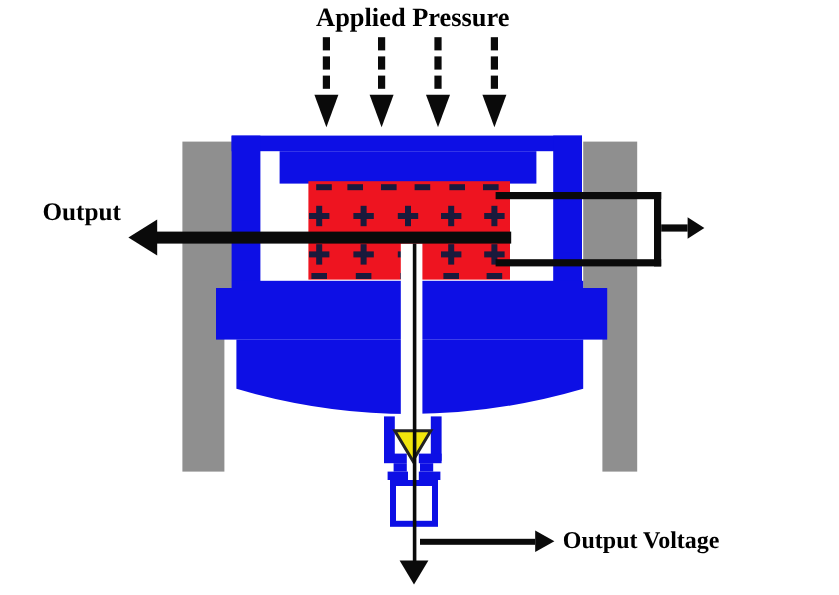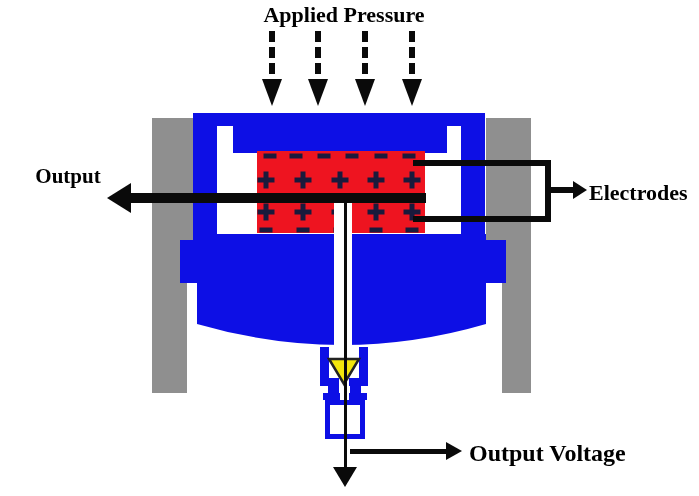--- a/index.html
+++ b/index.html
@@ -77,21 +77,21 @@
   .out-head{left:446px;top:442px;width:0;height:0;
      border-top:9px solid transparent;border-bottom:9px solid transparent;
      border-left:16px solid var(--line-black);}
 
   
   .label{position:absolute;color:#000;font-weight:bold;white-space:nowrap;}
   .title-label{left:244px;top:2px;width:200px;text-align:center;font-size:22px;}
   .piezo-label{left:4px;top:163px;width:128px;text-align:center;
                font-size:21px;line-height:27px;white-space:normal;}
   .electrodes-label{left:589px;top:180px;font-size:22px;}
-  .output-label{left:469px;top:440px;font-size:24px;}
+  .output-label{left:469px;top:440px;font-size:20px;}
 
   
   .p-arrow{position:absolute;width:20px;display:flex;flex-direction:column;align-items:center;}
   .p-arrow .dash{width:6px;height:11px;background:var(--line-black);margin-bottom:5px;}
   .p-arrow .head{width:0;height:0;
      border-left:10px solid transparent;border-right:10px solid transparent;
      border-top:27px solid var(--line-black);}
 
   
   .plus{position:absolute;width:17px;height:17px;transform:translate(-50%,-50%);}
@@ -204,15 +204,14 @@
   <div class="abs blk bracket-v"></div>
   <div class="abs blk elec-shaft"></div>
   <div class="abs elec-head"></div>
 
   <div class="abs blk out-shaft"></div>
   <div class="abs out-head"></div>
 
   <div class="label piezo-label">
       <div>Output</div>
     </div>
-  <div class="label electrodes-label">Electrodes</div>
   <div class="label output-label">Output Voltage</div>
 </div>
 
 </body></html>

